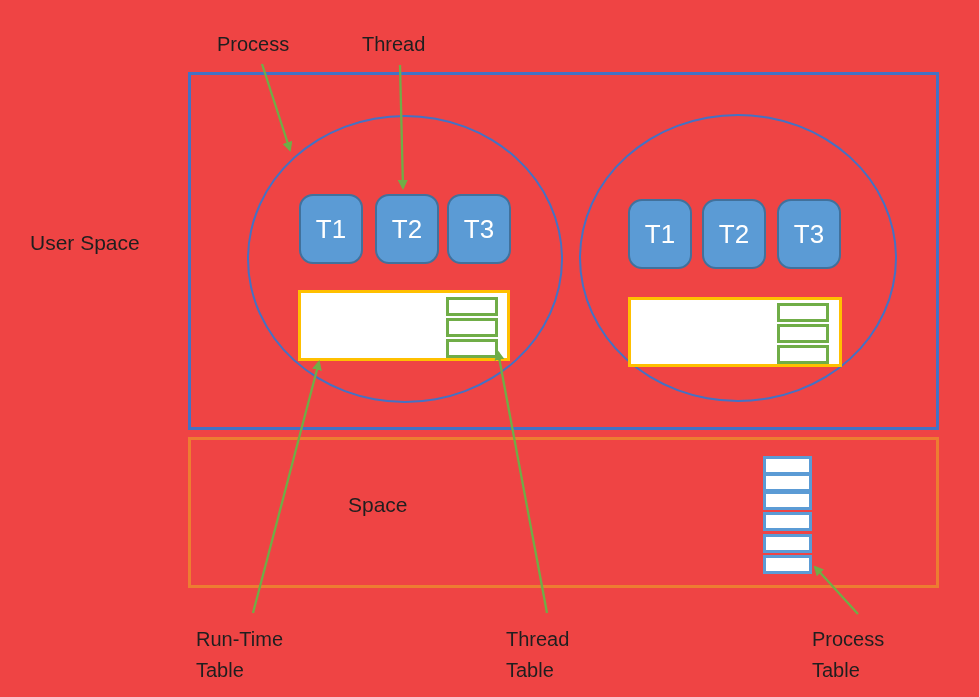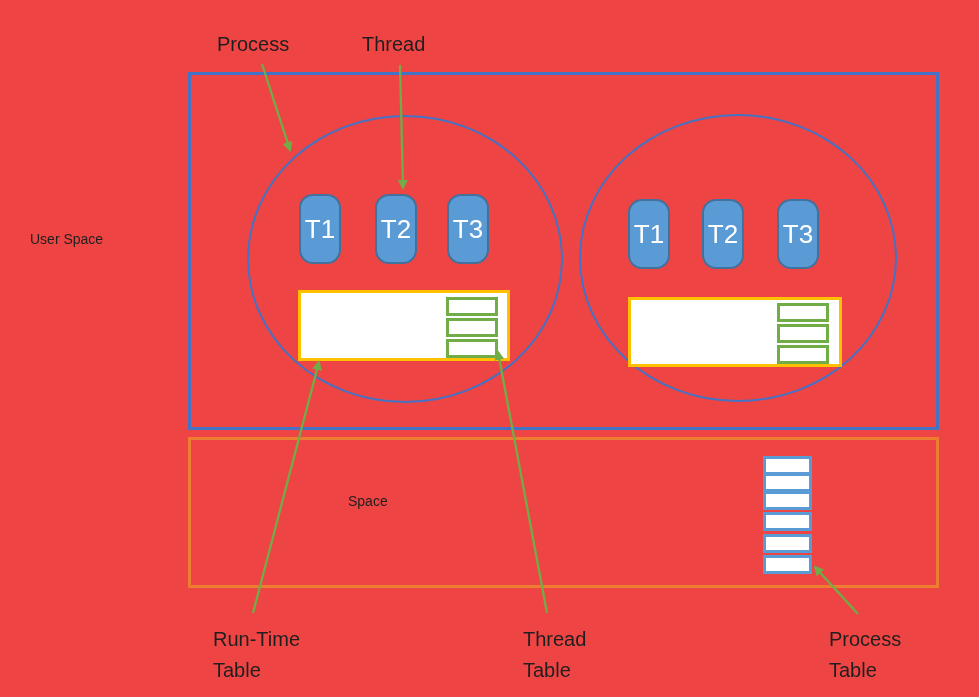--- a/index.html
+++ b/index.html
@@ -1,37 +1,37 @@
 <!DOCTYPE html>
 <html><head>
 <meta charset="utf-8">
 <style>
   html,body{margin:0;padding:0;background:#ffffff;}
   .canvas{
     position:relative;width:979px;height:697px;background:#ef4444;
     font-family:"Liberation Sans",sans-serif;color:#1f1f1f;overflow:hidden;
   }
   .lbl{position:absolute;font-size:20px;white-space:nowrap;}
-  .lbl.big{font-size:14px;}
-  .caption{position:absolute;font-size:20px;line-height:31px;margin-left:17px;}
+  .lbl.big{font-size:21px;}
+  .caption{position:absolute;font-size:20px;line-height:31px;}
   .caption div{white-space:nowrap;}
 
   
   .user-space-box{position:absolute;left:188px;top:72px;width:751px;height:358px;
     border:3px solid #4472C4;box-sizing:border-box;}
   .kernel-space-box{position:absolute;left:188px;top:437px;width:751px;height:151px;
     border:3px solid #ED7D31;box-sizing:border-box;}
 
   
   .proc-ellipse{position:absolute;border:2px solid #4472C4;border-radius:50%;box-sizing:border-box;}
   .ellipse-1{left:247px;top:115px;width:316px;height:288px;}
   .ellipse-2{left:579px;top:114px;width:318px;height:288px;}
 
   
-  .tbox{position:absolute;width:42px;height:70px;box-sizing:border-box;
+  .tbox{position:absolute;width:64px;height:70px;box-sizing:border-box;
     background:#5B9BD5;border:2px solid #41719C;border-radius:14px;
     color:#ffffff;font-size:26px;display:flex;align-items:center;justify-content:center;}
   .t1a{left:299px;top:194px;} .t2a{left:375px;top:194px;} .t3a{left:447px;top:194px;}
   .t1b{left:628px;top:199px;} .t2b{left:702px;top:199px;} .t3b{left:777px;top:199px;}
 
   
   .rts{position:absolute;border:3px solid #FFC000;box-sizing:border-box;background:#ffffff;}
   .rts-1{left:298px;top:290px;width:212px;height:71px;}
   .rts-2{left:628px;top:297px;width:214px;height:70px;}
 

